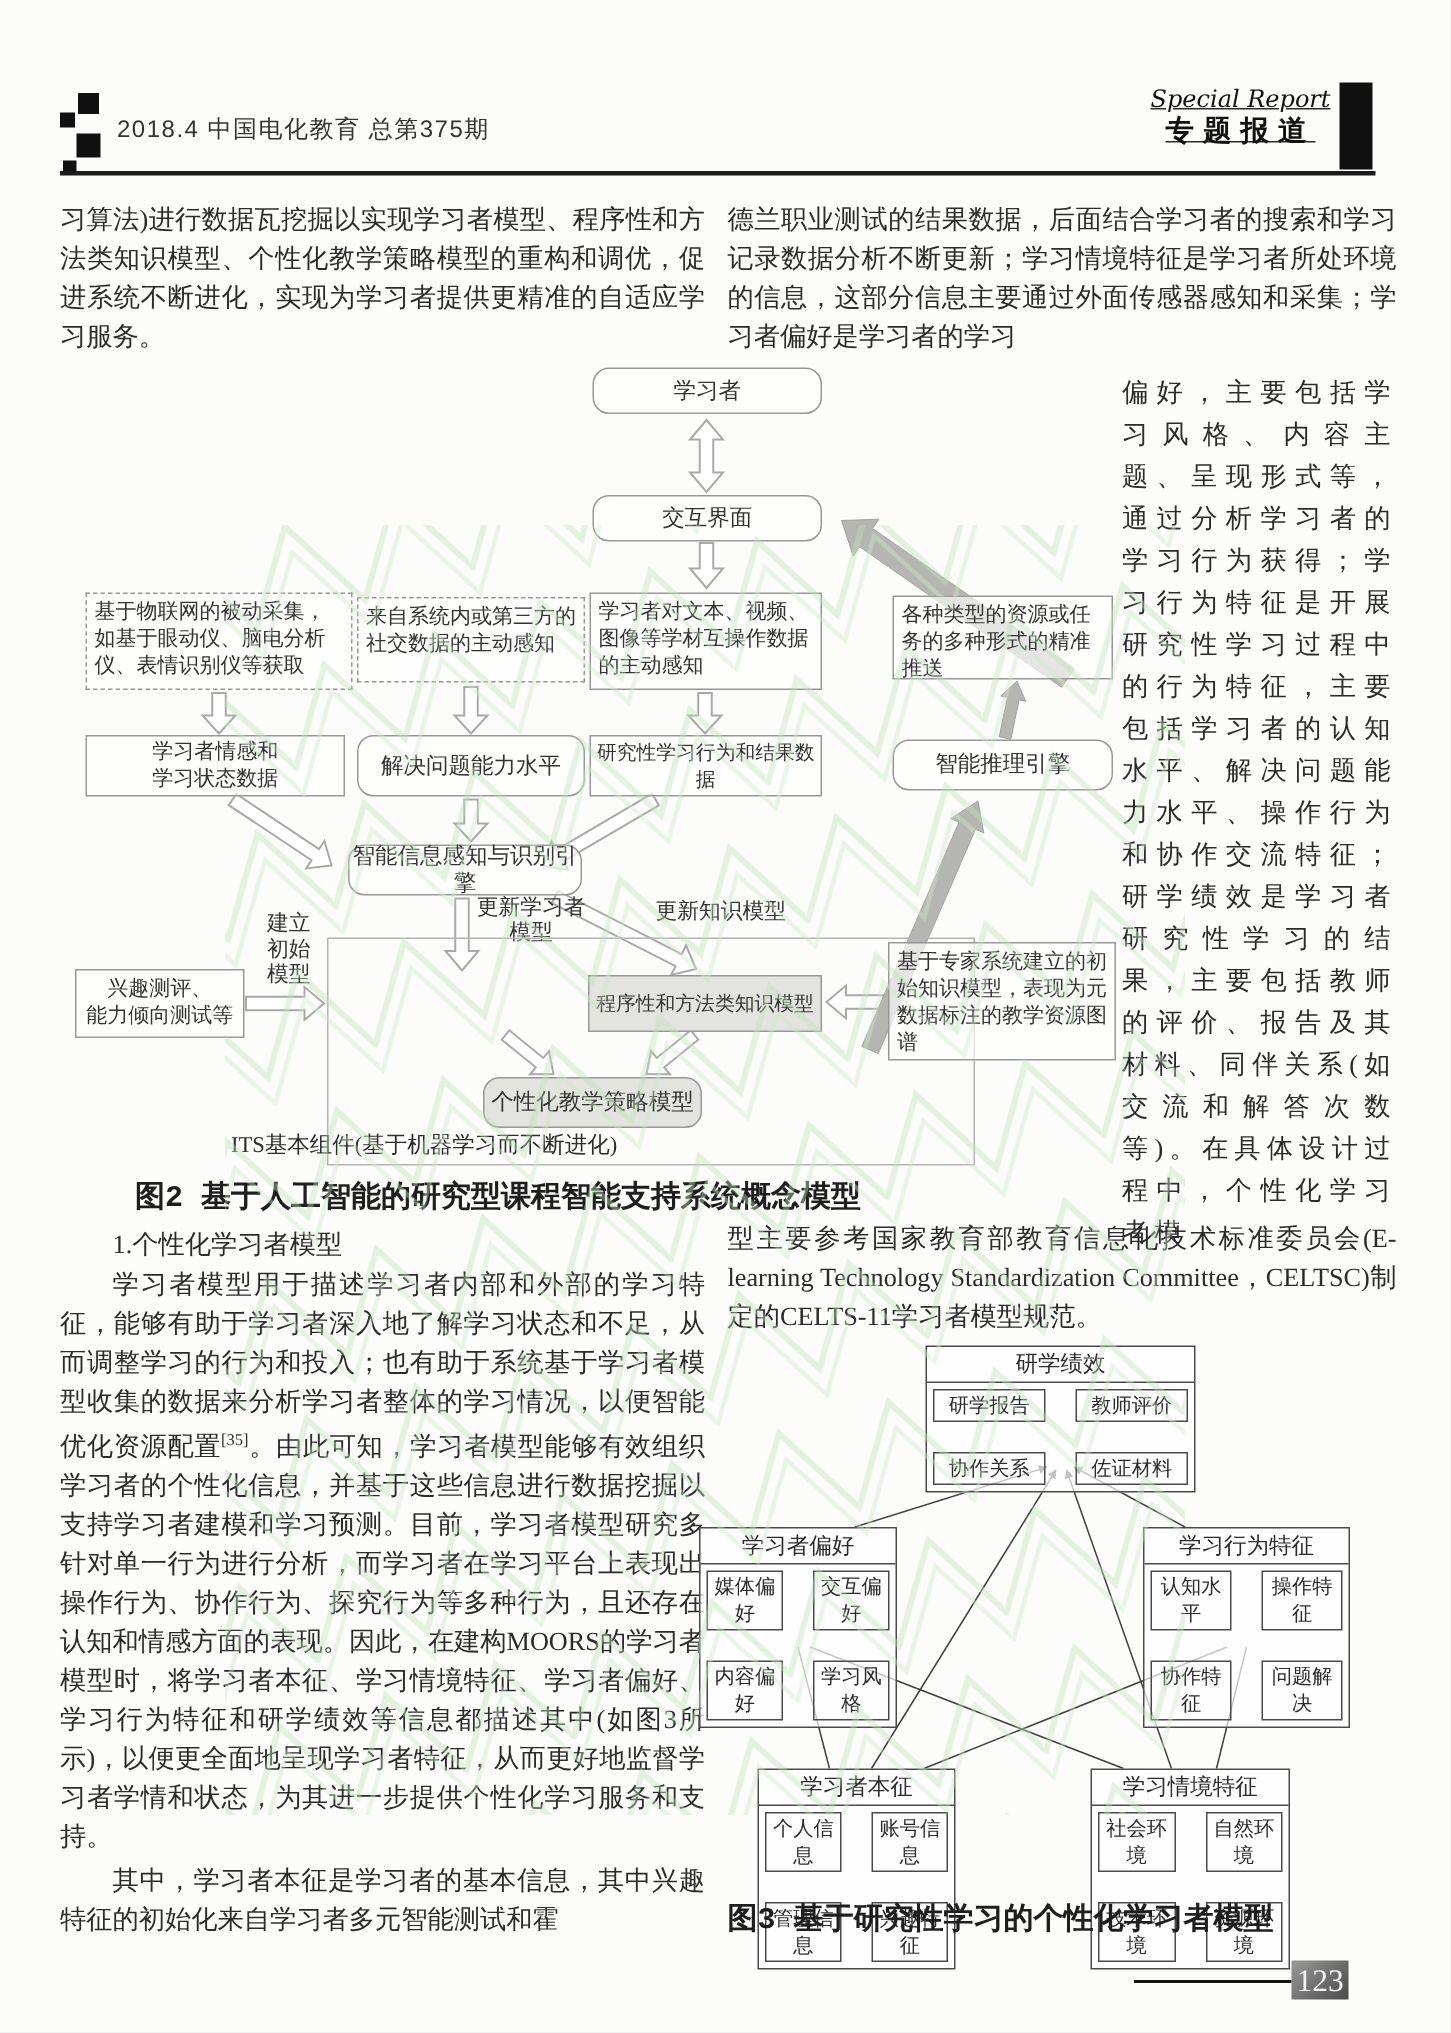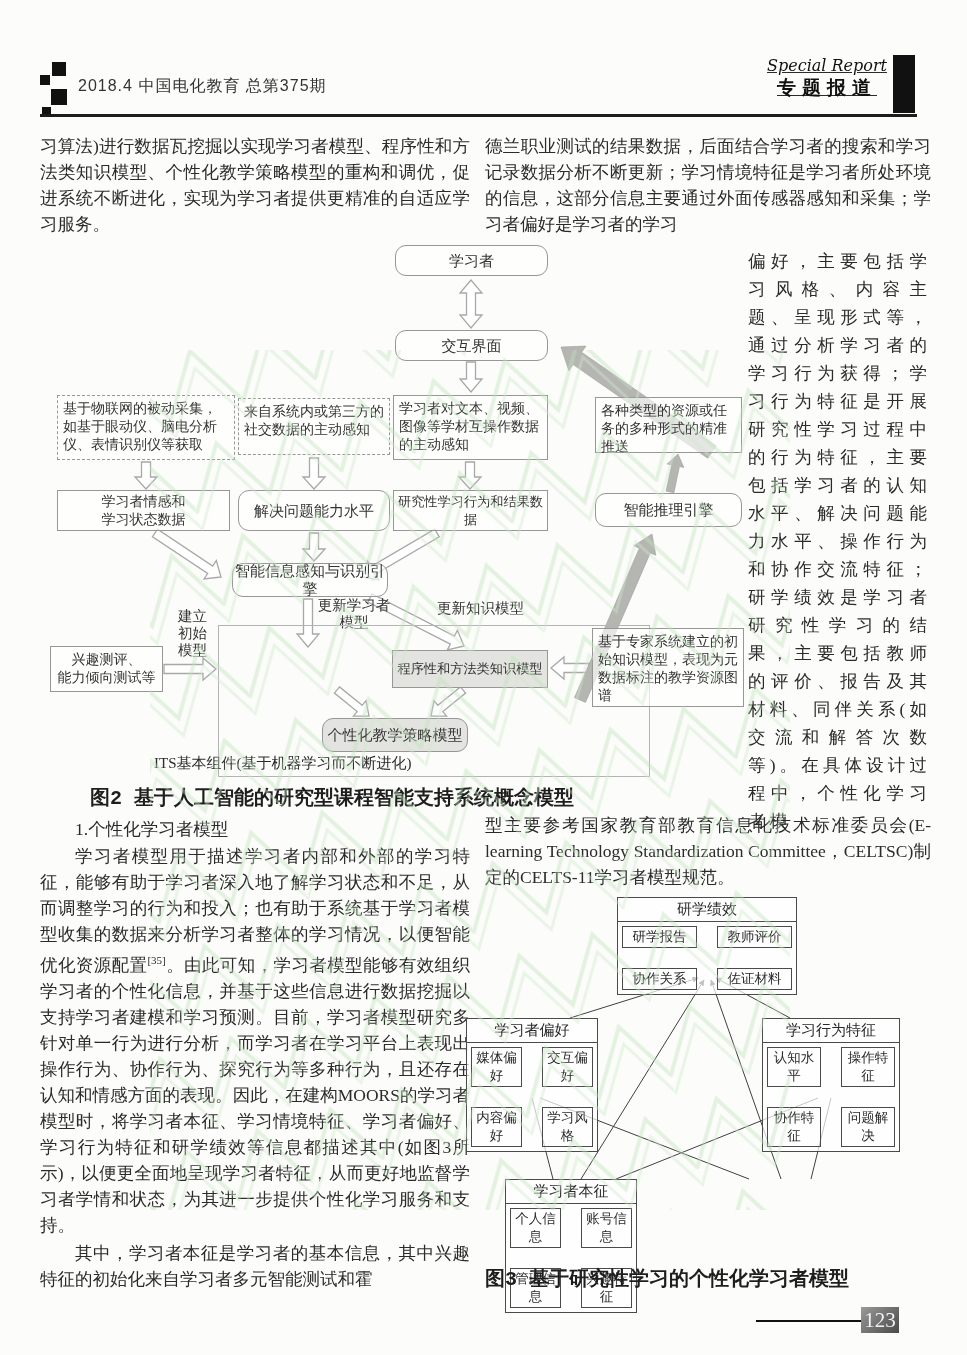--- a/index.html
+++ b/index.html
@@ -184,20 +184,29 @@
     <div class="g3" style="left:45px;top:286px;width:132px">
       <div class="t">学习者本征</div>
       <div class="cells">
         <span>个人信息</span>
         <span>账号信息</span>
         <span>管理信息</span>
         <span>兴趣特征</span>
       </div>
     </div>
 
+    <div class="g3" style="left:267px;top:286px;width:133px">
+      <div class="t">学习情境特征</div>
+      <div class="cells">
+        <span>社会环境</span>
+        <span>自然环境</span>
+        <span>技术环境</span>
+        <span>资源环境</span>
+      </div>
+    </div>
 
     <div class="cap" style="left:25px;top:372px;width:420px">图3  基于研究性学习的个性化学习者模型</div>
   </div>
 
   <svg id="wm" class="abs" style="left:150px;top:350px" width="640" height="860">
     <defs>
       <pattern id="wmp" width="150" height="96" patternUnits="userSpaceOnUse" patternTransform="rotate(-16)">
         <path d="M0,74 L38,12 L76,74 L114,12 L152,74" fill="none" stroke="#bfe3ba" stroke-width="4"></path>
         <path d="M0,92 L38,30 L76,92 L114,30 L152,92" fill="none" stroke="#cdeac8" stroke-width="3"></path>
       </pattern>

